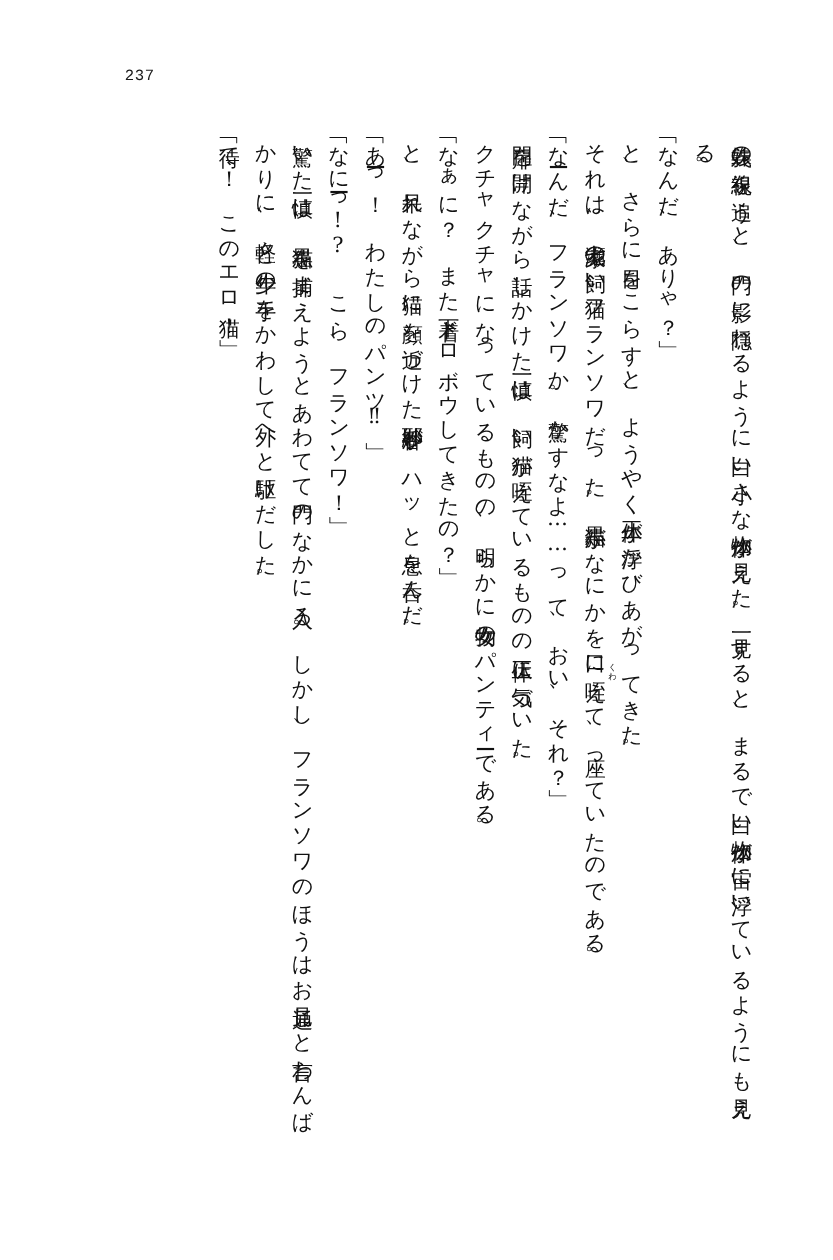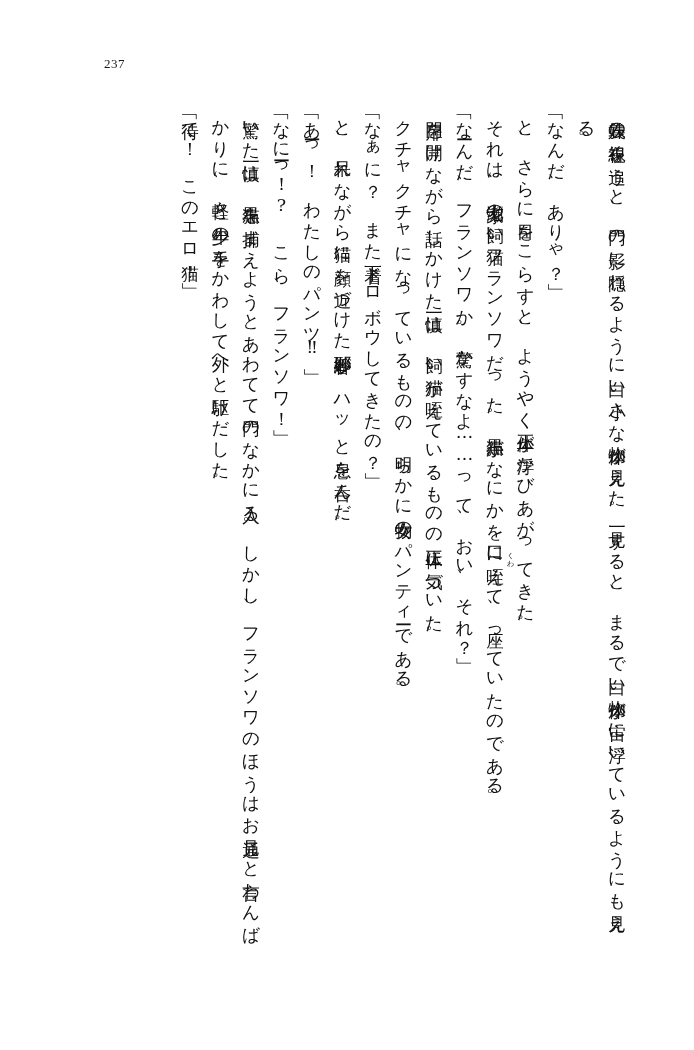--- a/index.html
+++ b/index.html
@@ -17,21 +17,21 @@
     background: #ffffff;
     overflow: hidden;
   }
   .page-number {
     position: absolute;
     top: 56px;
     left: 104px;
     font-size: 13px;
     color: #1a1a1a;
     letter-spacing: 0.5px;
-    font-family: Liberation Serif, serif;
+    font-family: Liberation Mono, monospace;
   }
   .text-body {
     position: absolute;
     top: 108px;
     left: 62px;
     width: 570px;
     height: 830px;
     writing-mode: vertical-rl;
     -webkit-writing-mode: vertical-rl;
     text-orientation: upright;

